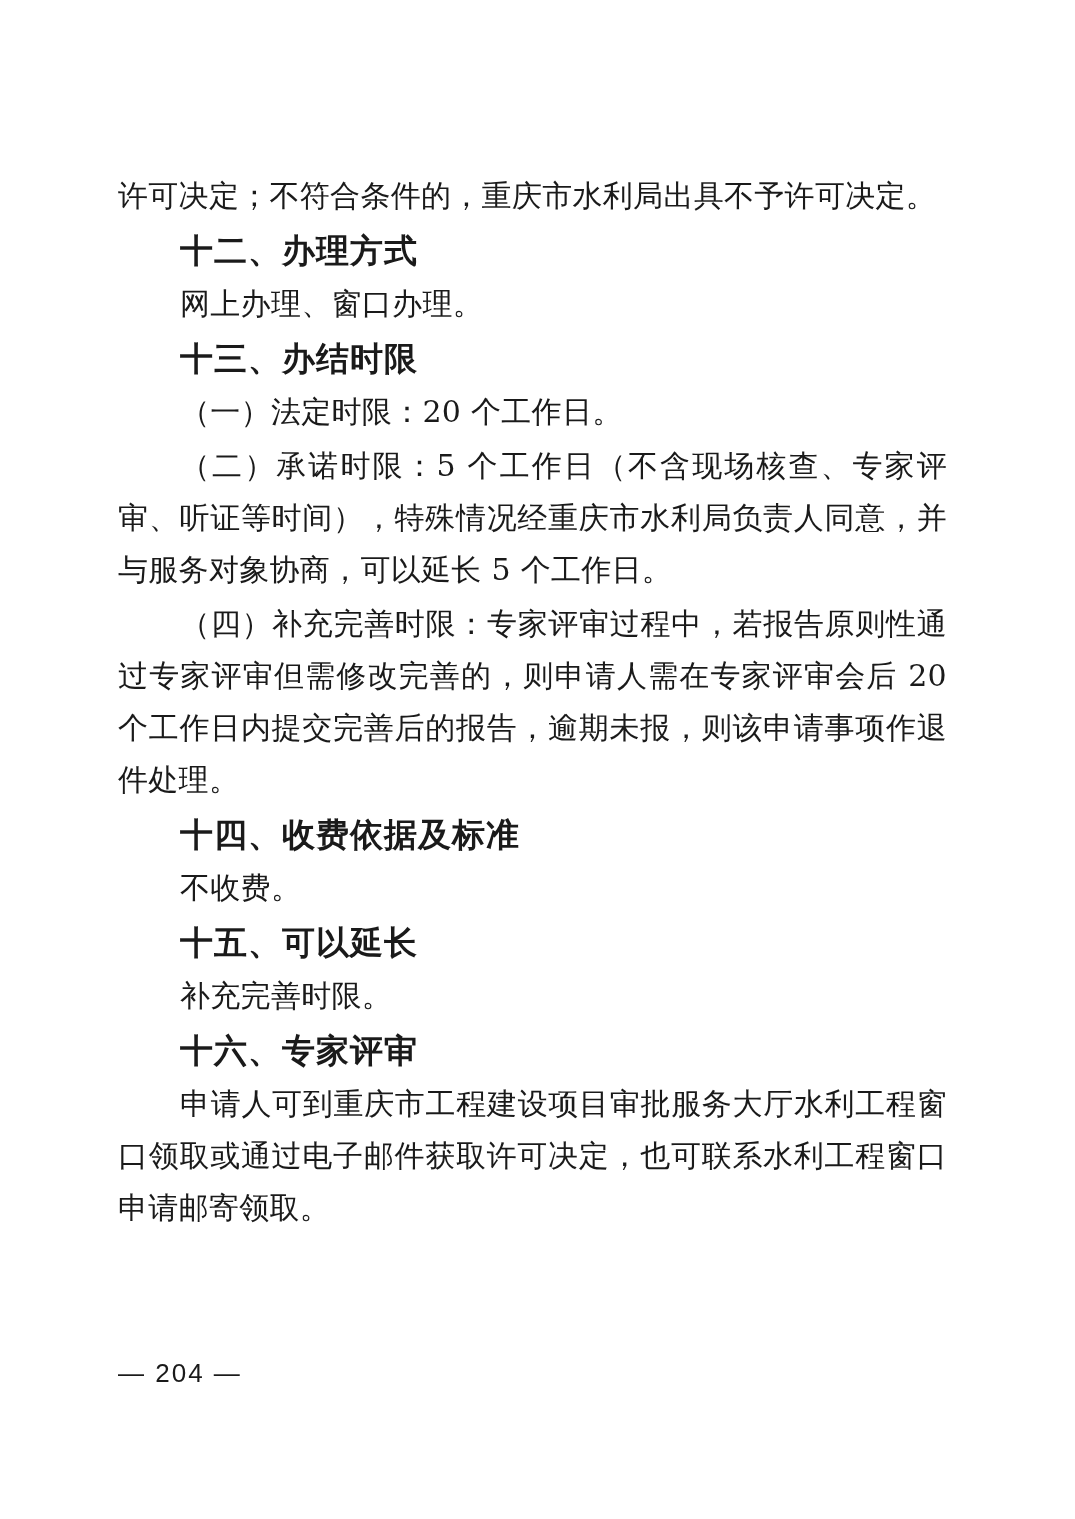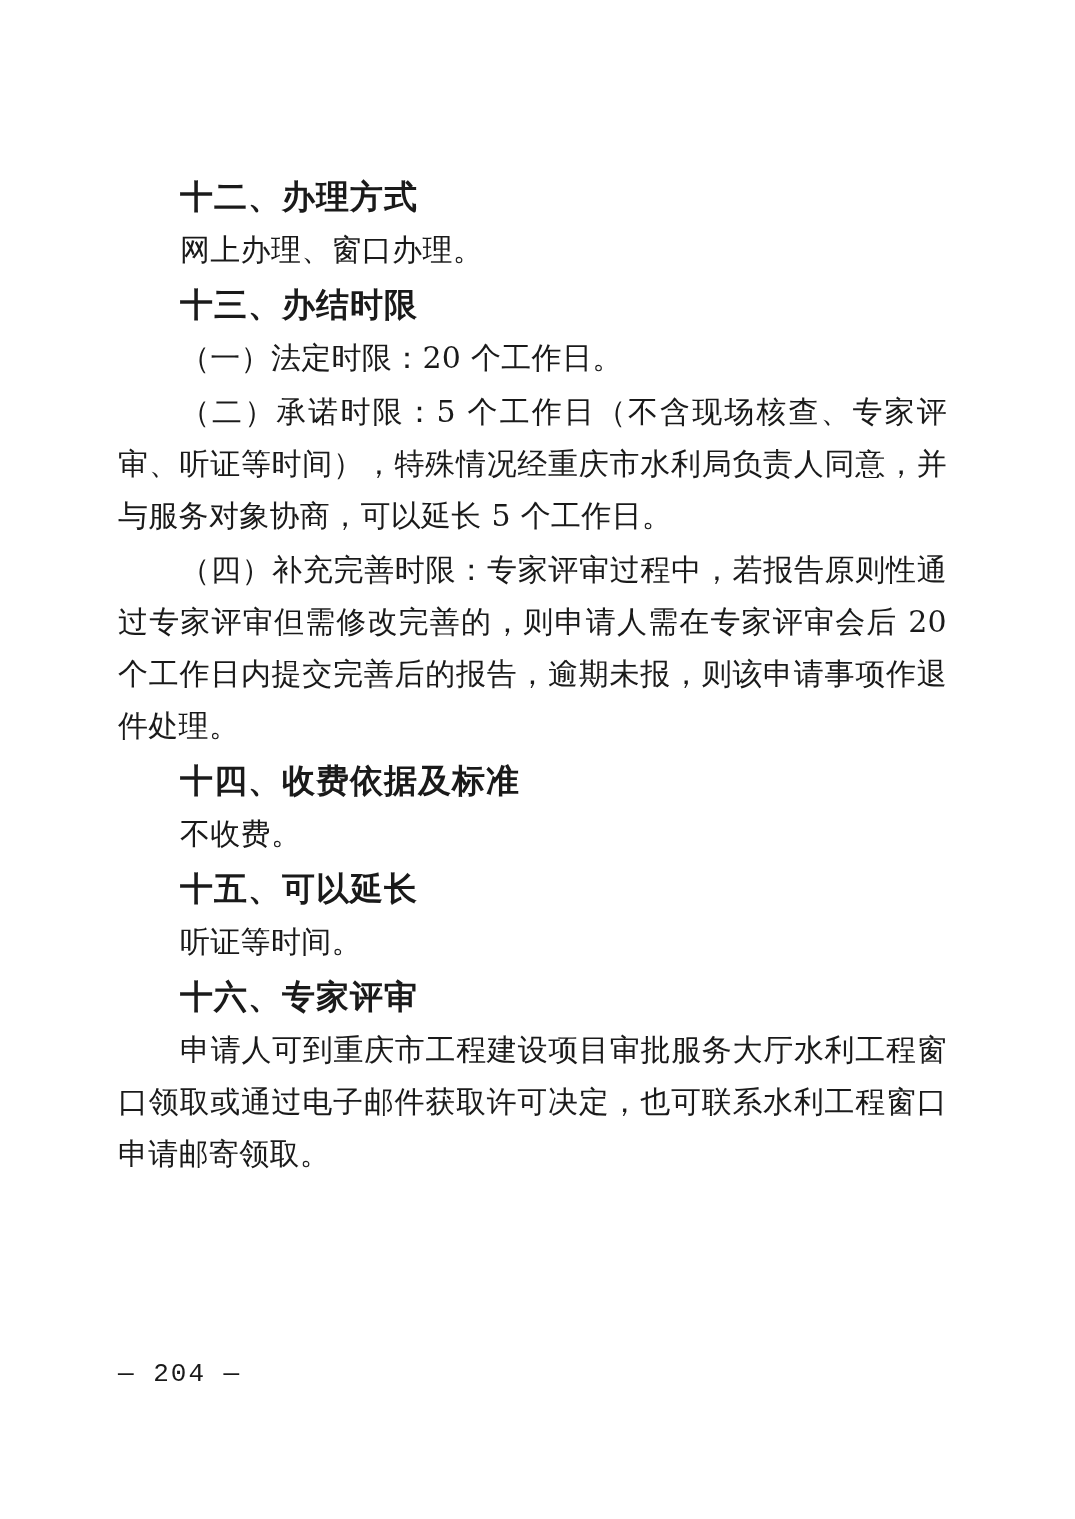--- a/index.html
+++ b/index.html
@@ -47,44 +47,45 @@
     text-indent: 62px;
     margin: 0;
     letter-spacing: 1px;
   }
   .footer {
     position: absolute;
     left: 118px;
     bottom: 130px;
     width: 830px;
     font-size: 26px;
-    font-family: Liberation Mono, monospace;
+    font-family: Liberation Sans, sans-serif;
     color: #1a1a1a;
     text-align: left;
     letter-spacing: 2px;
   }
 </style>
 </head>
 <body>
 
 <div class="page">
 
+  <p class="body-text para noindent">许可决定；不符合条件的，重庆市水利局出具不予许可决定。</p>
 
   <h2 class="heading">十二、办理方式</h2>
   <p class="body-text para">网上办理、窗口办理。</p>
 
   <h2 class="heading">十三、办结时限</h2>
   <p class="body-text para">（一）法定时限：20 个工作日。</p>
   <p class="body-text para">（二）承诺时限：5 个工作日（不含现场核查、专家评审、听证等时间），特殊情况经重庆市水利局负责人同意，并与服务对象协商，可以延长 5 个工作日。</p>
   <p class="body-text para">（四）补充完善时限：专家评审过程中，若报告原则性通过专家评审但需修改完善的，则申请人需在专家评审会后 20 个工作日内提交完善后的报告，逾期未报，则该申请事项作退件处理。</p>
 
   <h2 class="heading">十四、收费依据及标准</h2>
   <p class="body-text para">不收费。</p>
 
   <h2 class="heading">十五、可以延长</h2>
-  <p class="body-text para">听证等时间。</p>
+  <p class="body-text para">补充完善时限。</p>
 
   <h2 class="heading">十六、专家评审</h2>
   <p class="body-text para">申请人可到重庆市工程建设项目审批服务大厅水利工程窗口领取或通过电子邮件获取许可决定，也可联系水利工程窗口申请邮寄领取。</p>
 
 </div>
 
 <div class="footer">— 204 —</div>
 
 </body></html>

